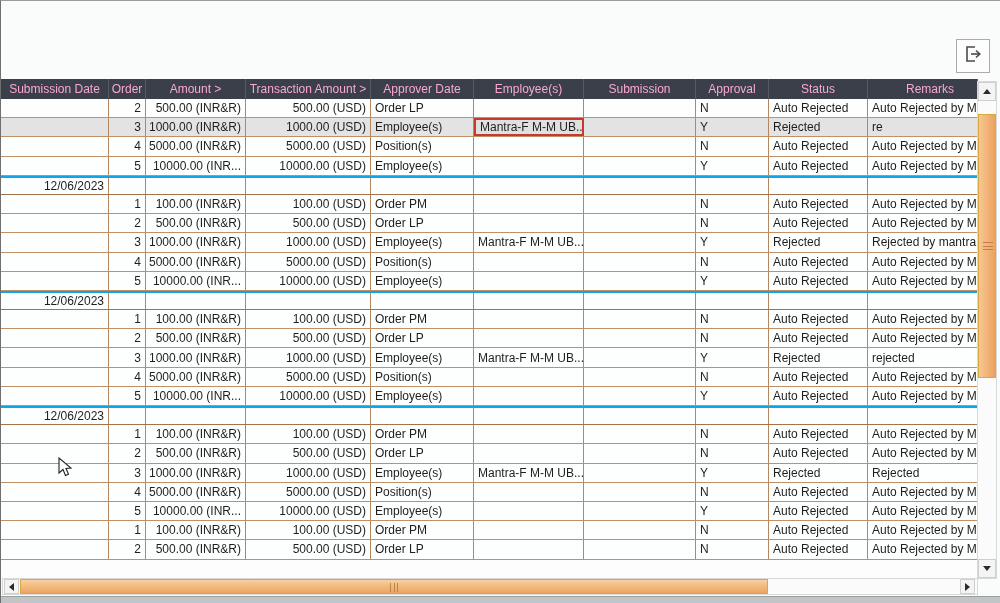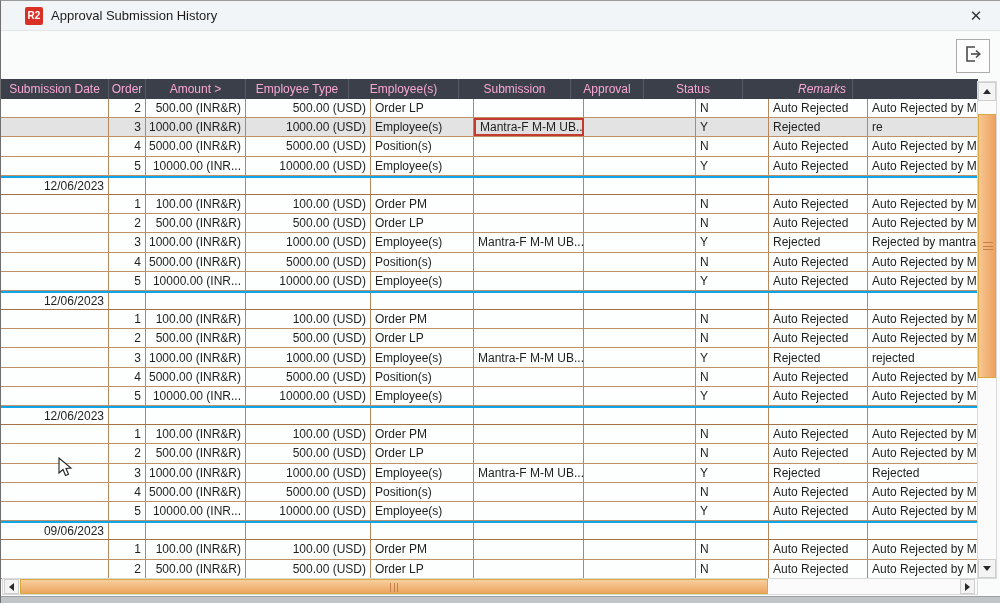--- a/index.html
+++ b/index.html
@@ -24,21 +24,21 @@
   .export-btn { position:absolute; right:10px; top:8px; width:34px; height:34px;
                 background:#fdfdfd; border:1px solid #ababab; display:flex;
                 align-items:center; justify-content:center; cursor:pointer; }
 
   
   .grid { position:absolute; left:0; top:78px; width:977px; height:500px; background:#fdfdfd; }
   .hdr { display:flex; width:977px; height:20px; background:#3a3f4a; }
   .hdr .hc { color:#f9a8d4; font-size:12px; display:flex; align-items:center;
              justify-content:center; border-right:1px solid #565b66; white-space:nowrap;
              overflow:hidden; padding:0 3px; }
-  .hdr .hc.h-right { justify-content:flex-end; padding-right:6px;font-style:italic; }
+  .hdr .hc.h-right { justify-content:flex-end; padding-right:23px; }
   .rows { width:977px; height:480px; overflow:hidden; }
   .row { display:flex; width:977px; height:19.2px; background:#fdfefe;
          border-bottom:1px solid #c09068; }
   .row.sel { background:#e3e3e3; }
   .row.group { border-top:2px solid #0ea5e9; border-bottom:1px solid #a5734a; }
   .cell { font-size:12px; color:#1e1e1e; border-right:1px solid #b5875f;
           display:flex; align-items:center; white-space:nowrap; overflow:hidden;
           padding:0 4px; }
   .cell.a-right { justify-content:flex-end; }
   .cell.boxed { border:2px solid #c23b2e; background:#e0e0e0; }
@@ -74,44 +74,40 @@
 
   .bottom-strip { position:absolute; left:0; bottom:0; width:100%; height:7px;
                   background:#c1c5c7; border-top:1px solid #9aa0a2; }
   .cursor { position:absolute; left:57px; top:456px; pointer-events:none; z-index:50; }
 </style>
 </head>
 <body>
 
 <div class="window">
 
-  <div class="titlebar">
-    <div class="logo">R2</div>
-    <div class="title">Approval Submission History</div>
-    <div class="close-btn">✕</div>
-  </div>
 
   <div class="toolbar">
     <div class="export-btn">
       <span>
         <svg width="20" height="20" viewBox="0 0 20 20">
           <path d="M12 3 H4 V17 H12" fill="none" stroke="#4a4a4a" stroke-width="1.6"></path>
           <path d="M8 10 H16" fill="none" stroke="#4a4a4a" stroke-width="1.6"></path>
           <path d="M13 6.5 L16.8 10 L13 13.5" fill="none" stroke="#4a4a4a" stroke-width="1.6"></path>
         </svg>
       </span>
     </div>
   </div>
 
   <div class="grid">
     <div class="hdr" id="hdr">
         <div class="hc c0">Submission Date</div>
         <div class="hc c1">Order</div>
         <div class="hc c2">Amount &gt;</div>
-        <div class="hc c4">Employee Type</div>
+        <div class="hc c3">Transaction Amount &gt;</div>
+        <div class="hc c4">Approver Date</div>
         <div class="hc c5">Employee(s)</div>
         <div class="hc c6">Submission</div>
         <div class="hc c7">Approval</div>
         <div class="hc c8">Status</div>
         <div class="hc c9 h-right">Remarks</div>
       </div>
     <div class="rows" id="rows">
         <div class="row">
           <div class="cell c0 a-right"></div>
           <div class="cell c1 a-right">2</div>
@@ -369,32 +365,20 @@
           <div class="cell c1 a-right">5</div>
           <div class="cell c2 a-right">10000.00 (INR...</div>
           <div class="cell c3 a-right">10000.00 (USD)</div>
           <div class="cell c4">Employee(s)</div>
           <div class="cell c5"></div>
           <div class="cell c6"></div>
           <div class="cell c7">Y</div>
           <div class="cell c8">Auto Rejected</div>
           <div class="cell c9">Auto Rejected by Ma</div>
         </div>
-        <div class="row group">
-          <div class="cell c0 a-right">09/06/2023</div>
-          <div class="cell c1 a-right"></div>
-          <div class="cell c2 a-right"></div>
-          <div class="cell c3 a-right"></div>
-          <div class="cell c4"></div>
-          <div class="cell c5"></div>
-          <div class="cell c6"></div>
-          <div class="cell c7"></div>
-          <div class="cell c8"></div>
-          <div class="cell c9"></div>
-        </div>
         <div class="row">
           <div class="cell c0 a-right"></div>
           <div class="cell c1 a-right">1</div>
           <div class="cell c2 a-right">100.00 (INR&amp;R)</div>
           <div class="cell c3 a-right">100.00 (USD)</div>
           <div class="cell c4">Order PM</div>
           <div class="cell c5"></div>
           <div class="cell c6"></div>
           <div class="cell c7">N</div>
           <div class="cell c8">Auto Rejected</div>

